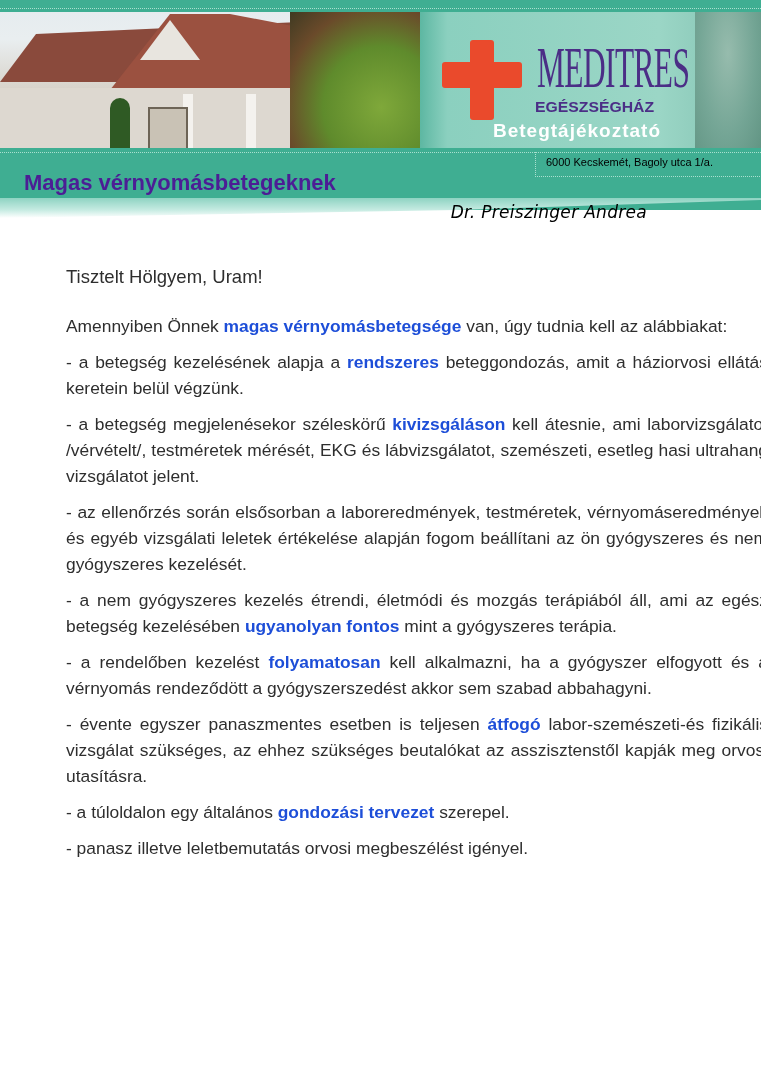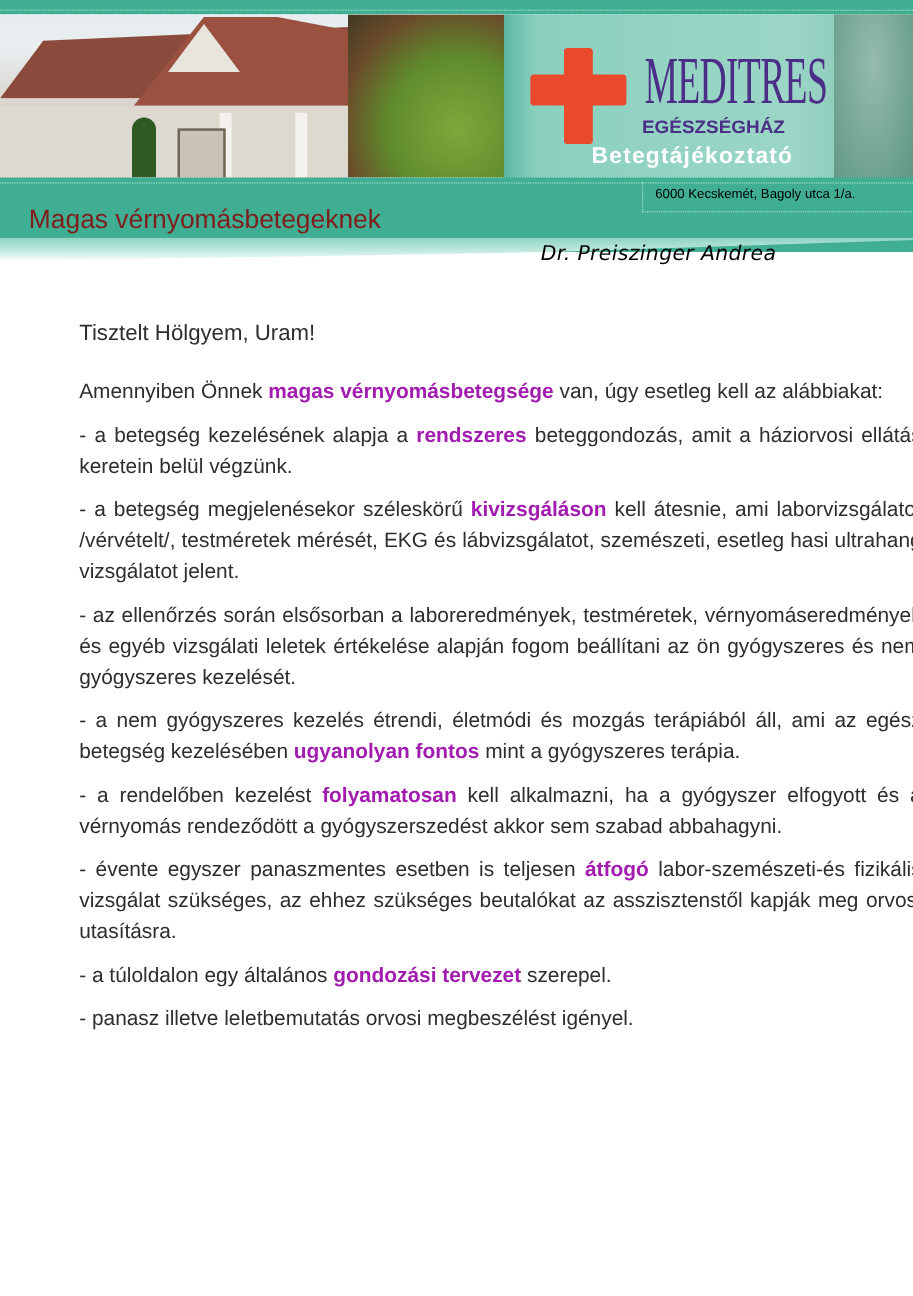--- a/index.html
+++ b/index.html
@@ -49,21 +49,21 @@
     position: absolute; left: 73px; top: 108px; color: #ffffff; font-weight: bold;
     font-size: 19px; letter-spacing: 1px; white-space: nowrap;
   }
   .band {
     position: absolute; left: 0; top: 148px; width: 761px; height: 62px;
     background: #3fae92;
     border-radius: 0 0 0 0;
   }
   .band::before { content: ""; position: absolute; left: 0; right: 0; top: 4px; border-top: 1px dotted #a9e0cf; }
   .band-title {
-    position: absolute; left: 24px; top: 22px; color: #7f1d1d; font-weight: normal;
+    position: absolute; left: 24px; top: 22px; color: #4c1d95; font-weight: bold;
     font-size: 22px; white-space: nowrap;
   }
   .address-box {
     position: absolute; left: 535px; top: 4px; width: 226px; height: 24px;
     border-left: 1px dotted #a9e0cf; border-bottom: 1px dotted #a9e0cf;
   }
   .address { position: absolute; left: 10px; top: 4px; color: #000000; font-size: 11px; white-space: nowrap; }
   .swoosh {
     position: absolute; left: 0; top: 198px; width: 761px; height: 20px;
     background: linear-gradient(180deg, #8ed3c2 0%, #c6ebe2 60%, #ffffff 100%);
@@ -72,21 +72,21 @@
   .doctor {
     position: absolute; right: 12px; top: 202px; font-style: italic; font-size: 17px; color: #000000;
     font-family: "DejaVu Sans", sans-serif; letter-spacing: 0.3px;
   }
   .content {
     position: absolute; left: 26px; top: 264px; width: 702px;
     font-family: "Liberation Sans", sans-serif; font-size: 17.4px; line-height: 26px; color: #2e2e2e; margin-left: 40px;
   }
   .greeting { margin: 0 0 23px 0; font-size: 18.5px; }
   .para { margin: 0 0 10px 0; text-align: justify; }
-  .para b { font-weight: bold; color: #a21caf; }
+  .para b { font-weight: bold; color: #1d4ed8; }
 </style>
 </head>
 <body>
 
 <div class="header">
   <div class="top-strip"></div>
 
   <div class="photo">
     <div class="roof"></div>
     <div class="roof2"></div>
@@ -116,21 +116,21 @@
       <span class="address">6000 Kecskemét, Bagoly utca 1/a.</span>
     </div>
   </div>
   <div class="swoosh"></div>
   <div class="doctor">Dr. Preiszinger Andrea</div>
 </div>
 
 <div class="content">
   <p class="greeting">Tisztelt Hölgyem, Uram!</p>
   <div id="paras">
-      <p class="para"><span>Amennyiben Önnek </span><b>magas vérnyomásbetegsége</b><span> van, úgy esetleg kell az alábbiakat:</span></p>
+      <p class="para"><span>Amennyiben Önnek </span><b>magas vérnyomásbetegsége</b><span> van, úgy tudnia kell az alábbiakat:</span></p>
       <p class="para"><span>- a betegség kezelésének alapja a </span><b>rendszeres</b><span> beteggondozás, amit a háziorvosi ellátás keretein belül végzünk.</span></p>
       <p class="para"><span>- a betegség megjelenésekor széleskörű </span><b>kivizsgáláson</b><span> kell átesnie, ami laborvizsgálatot /vérvételt/, testméretek mérését, EKG és lábvizsgálatot, szemészeti, esetleg hasi ultrahang vizsgálatot jelent.</span></p>
       <p class="para"><span>- az ellenőrzés során elsősorban a laboreredmények, testméretek, vérnyomáseredmények és egyéb vizsgálati leletek értékelése alapján fogom beállítani az ön gyógyszeres és nem gyógyszeres kezelését.</span></p>
       <p class="para"><span>- a nem gyógyszeres kezelés étrendi, életmódi és mozgás terápiából áll, ami az egész betegség kezelésében </span><b>ugyanolyan fontos</b><span> mint a gyógyszeres terápia.</span></p>
       <p class="para"><span>- a rendelőben kezelést </span><b>folyamatosan</b><span> kell alkalmazni, ha a gyógyszer elfogyott és a vérnyomás rendeződött a gyógyszerszedést akkor sem szabad abbahagyni.</span></p>
       <p class="para"><span>- évente egyszer panaszmentes esetben is teljesen </span><b>átfogó</b><span> labor-szemészeti-és fizikális vizsgálat szükséges, az ehhez szükséges beutalókat az asszisztenstől kapják meg orvosi utasításra.</span></p>
       <p class="para"><span>- a túloldalon egy általános </span><b>gondozási tervezet</b><span> szerepel.</span></p>
       <p class="para"><span>- panasz illetve leletbemutatás orvosi megbeszélést igényel.</span></p>
     </div>
 </div>

